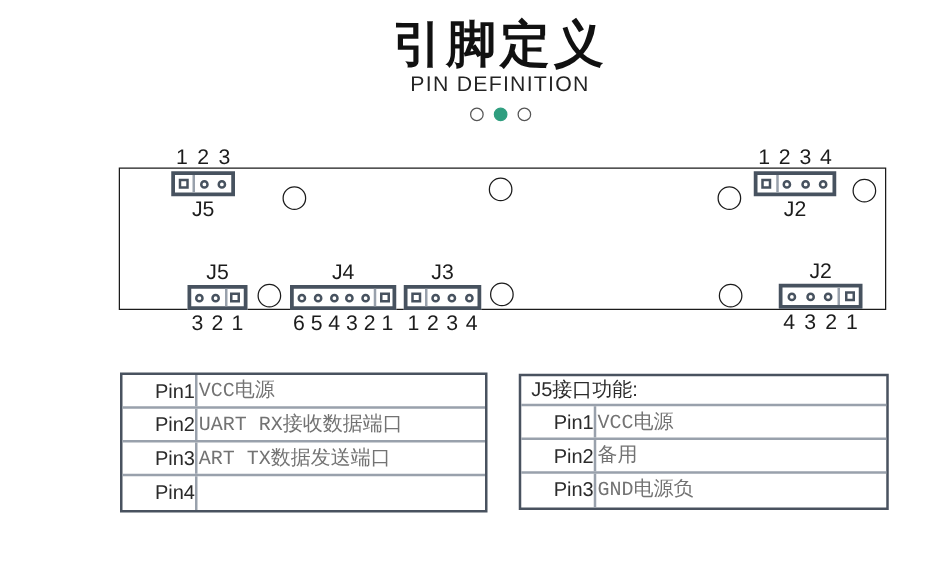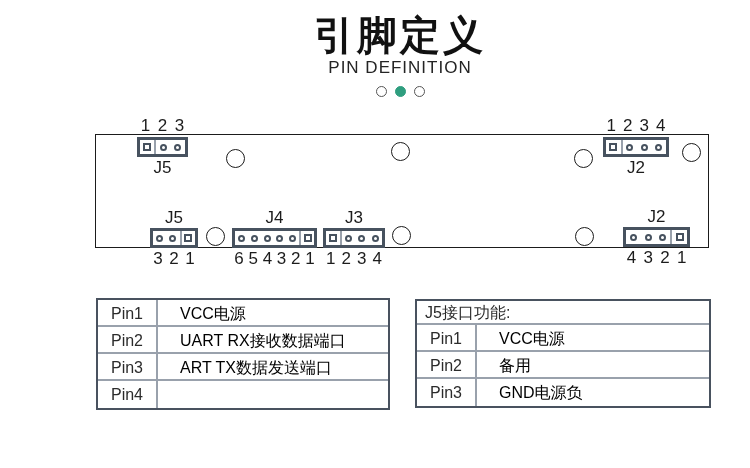--- a/index.html
+++ b/index.html
@@ -45,24 +45,24 @@
   .clabel{height:19px;line-height:19px;font-size:17px;color:var(--ink);}
   .clabel.top-l{margin-top:1px;}
   .clabel.bot-l{margin-bottom:1px;}
 
   
   .pin-table{position:absolute;background:#fff;border:2px solid #49525F;}
   .t-header{height:24px;line-height:24px;padding-left:8px;font-size:16px;
     color:#2b2b2b;border-bottom:2px solid var(--divider);}
   .t-row{display:flex;height:27px;border-bottom:2px solid var(--divider);}
   .t-row:last-child{border-bottom:none;}
-  .t-pin{width:60px;text-align:center;line-height:27px;font-size:16px;
+  .t-pin{width:60px;text-align:right;line-height:27px;font-size:16px;
     border-right:2px solid var(--divider);color:#2b2b2b;}
-  .t-desc{flex:1;padding-left:22px;line-height:27px;font-size:16px;color:#000000;
-    white-space:nowrap;overflow:hidden;}
+  .t-desc{flex:1;padding-left:1px;line-height:27px;font-size:16px;color:#737373;
+    white-space:nowrap;overflow:hidden;font-family:Liberation Mono, monospace;}
 </style>
 </head>
 <body>
 
 <div class="stage">
 
   <div class="page-title">引脚定义</div>
   <div class="page-subtitle">PIN DEFINITION</div>
   <div class="dots">
       <span class="dot"></span>

